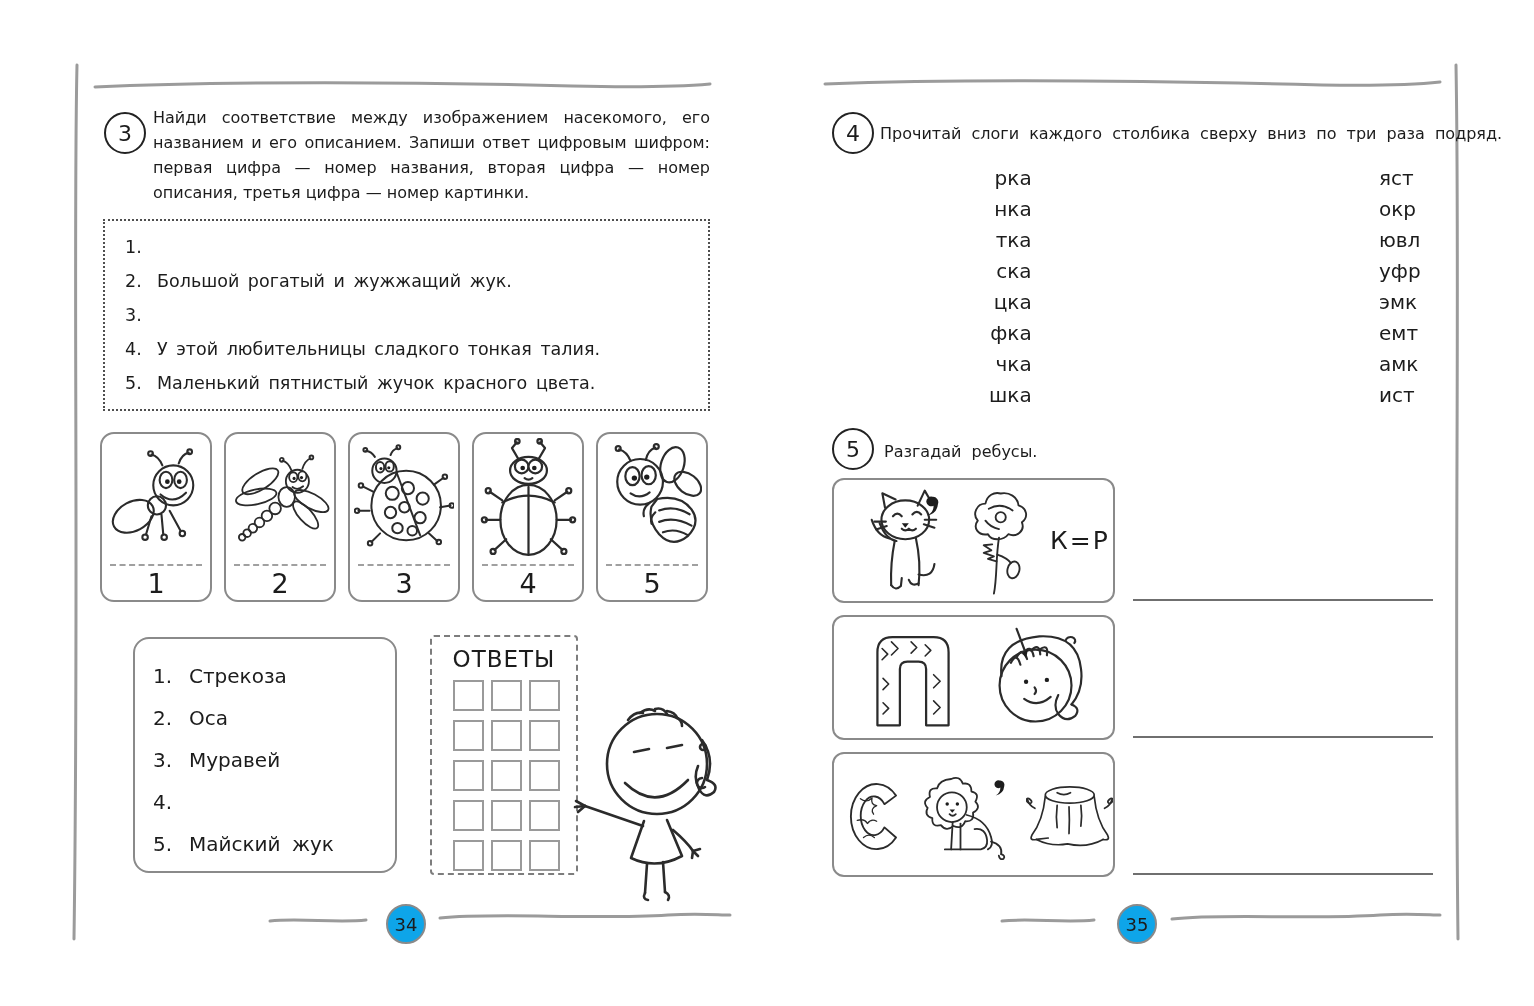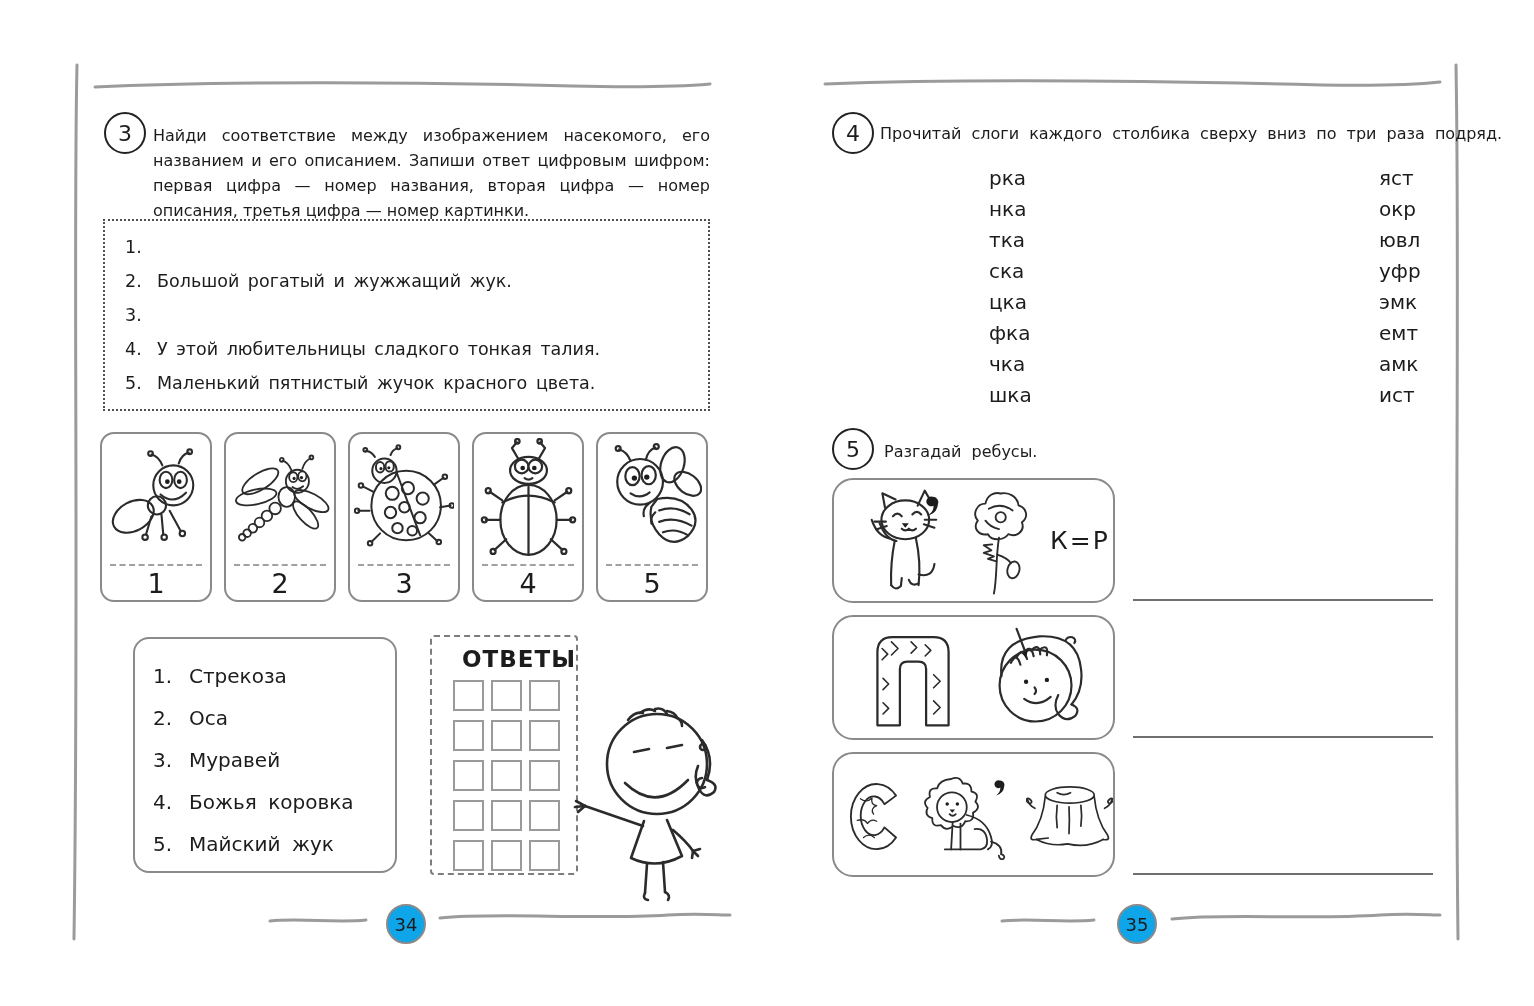--- a/index.html
+++ b/index.html
@@ -16,27 +16,27 @@
   .desc-row .num{width:32px;flex:none;}
   .cards{display:flex;gap:12px;}
   .card{width:112px;height:170px;border:2.5px solid #8a8a8a;border-radius:14px;background:#fff;
     box-sizing:border-box;display:flex;flex-direction:column;}
   .card-img{flex:1;display:flex;align-items:center;justify-content:center;overflow:hidden;}
   .card-div{border-top:2.5px dashed #a0a0a0;margin:0 8px;}
   .card-num{height:34px;display:flex;align-items:center;justify-content:center;font-size:27px;}
   .names-box{border:2.5px solid #8a8a8a;border-radius:16px;box-sizing:border-box;padding:16px 0 0 18px;background:#fff;}
   .name-row{display:flex;font-size:20px;line-height:42px;word-spacing:5px;}
   .name-row .num{width:36px;flex:none;}
-  .answers-box{border:2.5px dashed #7d7d7d;border-radius:4px;box-sizing:border-box;text-align:right;background:#fff;font-weight:bold;}
+  .answers-box{border:2.5px dashed #7d7d7d;border-radius:4px;box-sizing:border-box;text-align:center;background:#fff;}
   .answers-title{font-size:23px;letter-spacing:1px;margin-top:9px;}
   .answers-grid{display:grid;grid-template-columns:repeat(3,27px);gap:9px 11px;justify-content:center;margin-top:8px;}
   .asq{width:27px;height:27px;border:2px solid #9a9a9a;background:#fff;}
   .syl-col{position:absolute;top:0;}
   .syl{font-size:20px;line-height:31px;}
-  .rebus-box{width:283px;height:125px;border:2.5px solid #8a8a8a;border-radius:21px;box-sizing:border-box;
+  .rebus-box{width:283px;height:125px;border:2.5px solid #8a8a8a;border-radius:12px;box-sizing:border-box;
     display:flex;align-items:center;background:#fff;}
   .answer-line{border-bottom:2px solid #6f6f6f;height:0;}
   .hint{font-size:25px;letter-spacing:2px;margin-left:4px;}
   .footer-circle{width:36px;height:36px;border:2px solid #8a8a8a;border-radius:50%;
     display:flex;align-items:center;justify-content:center;font-size:18px;background:#0ea5e9;}
   svg.art{stroke:#2b2b2b;fill:none;stroke-linecap:round;stroke-linejoin:round;}
   svg.art .fl{fill:#1d1d1d;stroke:none;}
   svg.art .w{fill:#fff;}
 </style>
 </head>
@@ -48,21 +48,21 @@
     <svg class="abs line" style="left:69px;top:62px" width="14" height="880" viewBox="0 0 14 880">
         <path d="M8 3 C 4 180 10 520 5 877"></path>
       </svg>
     <svg class="abs line" style="left:92px;top:78px" width="622" height="16" viewBox="0 0 622 16">
         <path d="M3 9 C 130 3 330 4 480 8 C 545 9.5 595 8 618 6"></path>
       </svg>
 
     <div class="abs task-circle" style="left:104px;top:112px">
       <span>3</span>
     </div>
-    <div class="abs task-text" style="left:153px;top:123px;width:557px">Найди соответствие между изображением насекомого, его названием и его описанием. Запиши ответ цифровым шифром: первая цифра — номер названия, вторая цифра — номер описания, третья цифра — номер картинки.</div>
+    <div class="abs task-text" style="left:153px;top:105px;width:557px">Найди соответствие между изображением насекомого, его названием и его описанием. Запиши ответ цифровым шифром: первая цифра — номер названия, вторая цифра — номер описания, третья цифра — номер картинки.</div>
 
     <div class="abs dotted-box" style="left:103px;top:219px;width:607px;height:192px">
       <div class="desc-row">
         <span class="num">1.</span>
       </div>
       <div class="desc-row">
         <span class="num">2.</span>
         <span>Большой рогатый и жужжащий жук.</span>
       </div>
       <div class="desc-row">
@@ -242,21 +242,20 @@
       <div class="name-row">
         <span class="num">2.</span>
         <span>Оса</span>
       </div>
       <div class="name-row">
         <span class="num">3.</span>
         <span>Муравей</span>
       </div>
       <div class="name-row">
         <span class="num">4.</span>
-        <span>Божья  коровка</span>
       </div>
       <div class="name-row">
         <span class="num">5.</span>
         <span>Майский  жук</span>
       </div>
     </div>
 
     <div class="abs answers-box" style="left:430px;top:635px;width:148px;height:240px">
       <div class="answers-title">ОТВЕТЫ</div>
       <div class="answers-grid">
@@ -324,21 +323,21 @@
     <svg class="abs line" style="left:1450px;top:62px" width="14" height="880" viewBox="0 0 14 880">
         <path d="M6 3 C 10 220 4 540 8 877"></path>
       </svg>
 
     <div class="abs task-circle" style="left:832px;top:112px">
       <span>4</span>
     </div>
     <div class="abs task-text one-line" style="left:880px;top:121px;width:557px">Прочитай слоги каждого столбика сверху вниз по три раза подряд.</div>
 
     <div class="abs" style="left:881px;top:163px;width:556px;height:250px">
-        <div class="syl-col" style="left: 108px;">
+        <div class="syl-col" style="left: 108px; text-align: right;">
           <div class="syl">рка</div>
           <div class="syl">нка</div>
           <div class="syl">тка</div>
           <div class="syl">ска</div>
           <div class="syl">цка</div>
           <div class="syl">фка</div>
           <div class="syl">чка</div>
           <div class="syl">шка</div>
         </div>
         <div class="syl-col" style="left: 498px;">

